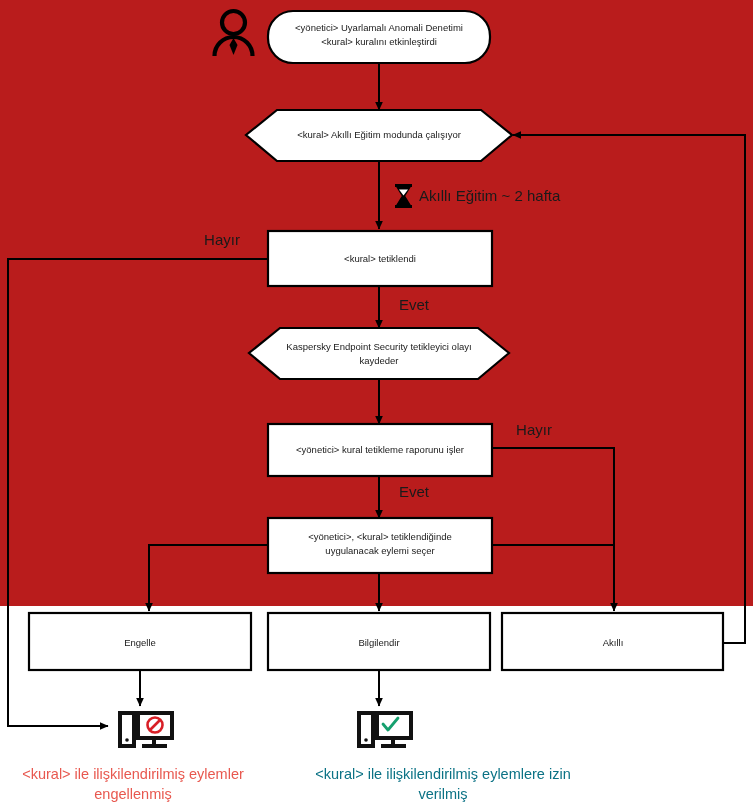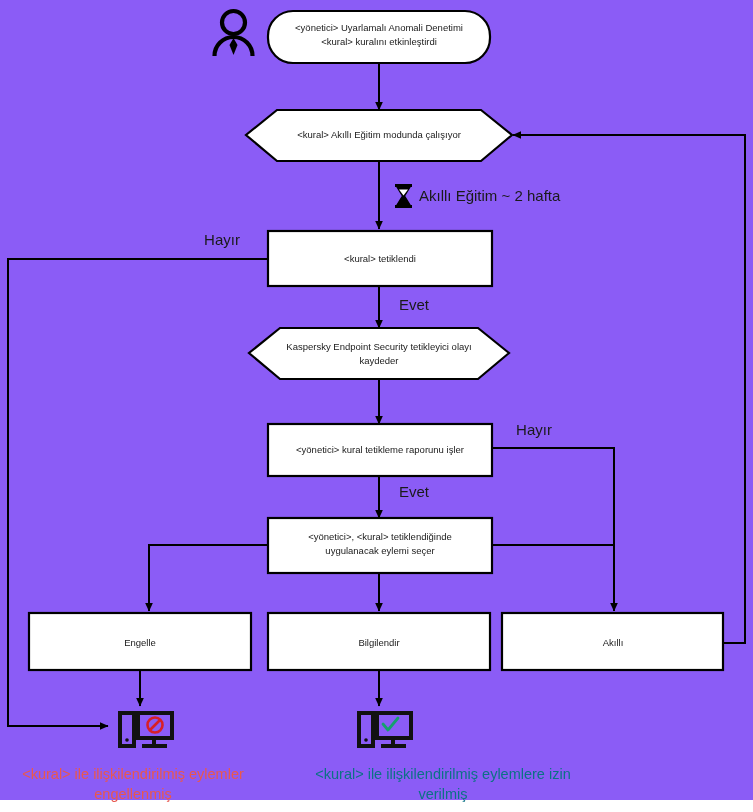--- a/index.html
+++ b/index.html
@@ -1,18 +1,18 @@
 <!DOCTYPE html>
 <html><head>
 <meta charset="utf-8">
 <style>
   html,body{margin:0;padding:0;background:#ffffff;}
   body{width:753px;height:812px;overflow:hidden;
        font-family:"Liberation Sans","DejaVu Sans",sans-serif;}
-  #stage{position:relative;width:753px;height:800px;background:#8b5cf6;}
+  #stage{position:relative;width:753px;height:606px;background:#b91c1c;}
   svg{display:block;}
   .node-box{fill:#ffffff;stroke:#000000;stroke-width:2.2;}
   .node-hex{fill:#ffffff;stroke:#000000;stroke-width:2.2;}
   .node-round{fill:#ffffff;stroke:#000000;stroke-width:2.2;}
   .edge{stroke:#000000;stroke-width:2;fill:none;}
   .node-label{font-family:"Liberation Sans","DejaVu Sans",sans-serif;
               font-size:9.5px;fill:#1a1a1a;text-anchor:middle;}
   .edge-label{font-family:"Liberation Sans","DejaVu Sans",sans-serif;
               font-size:15px;fill:#1a1a1a;text-anchor:middle;}
   .timer-label{font-family:"Liberation Sans","DejaVu Sans",sans-serif;

